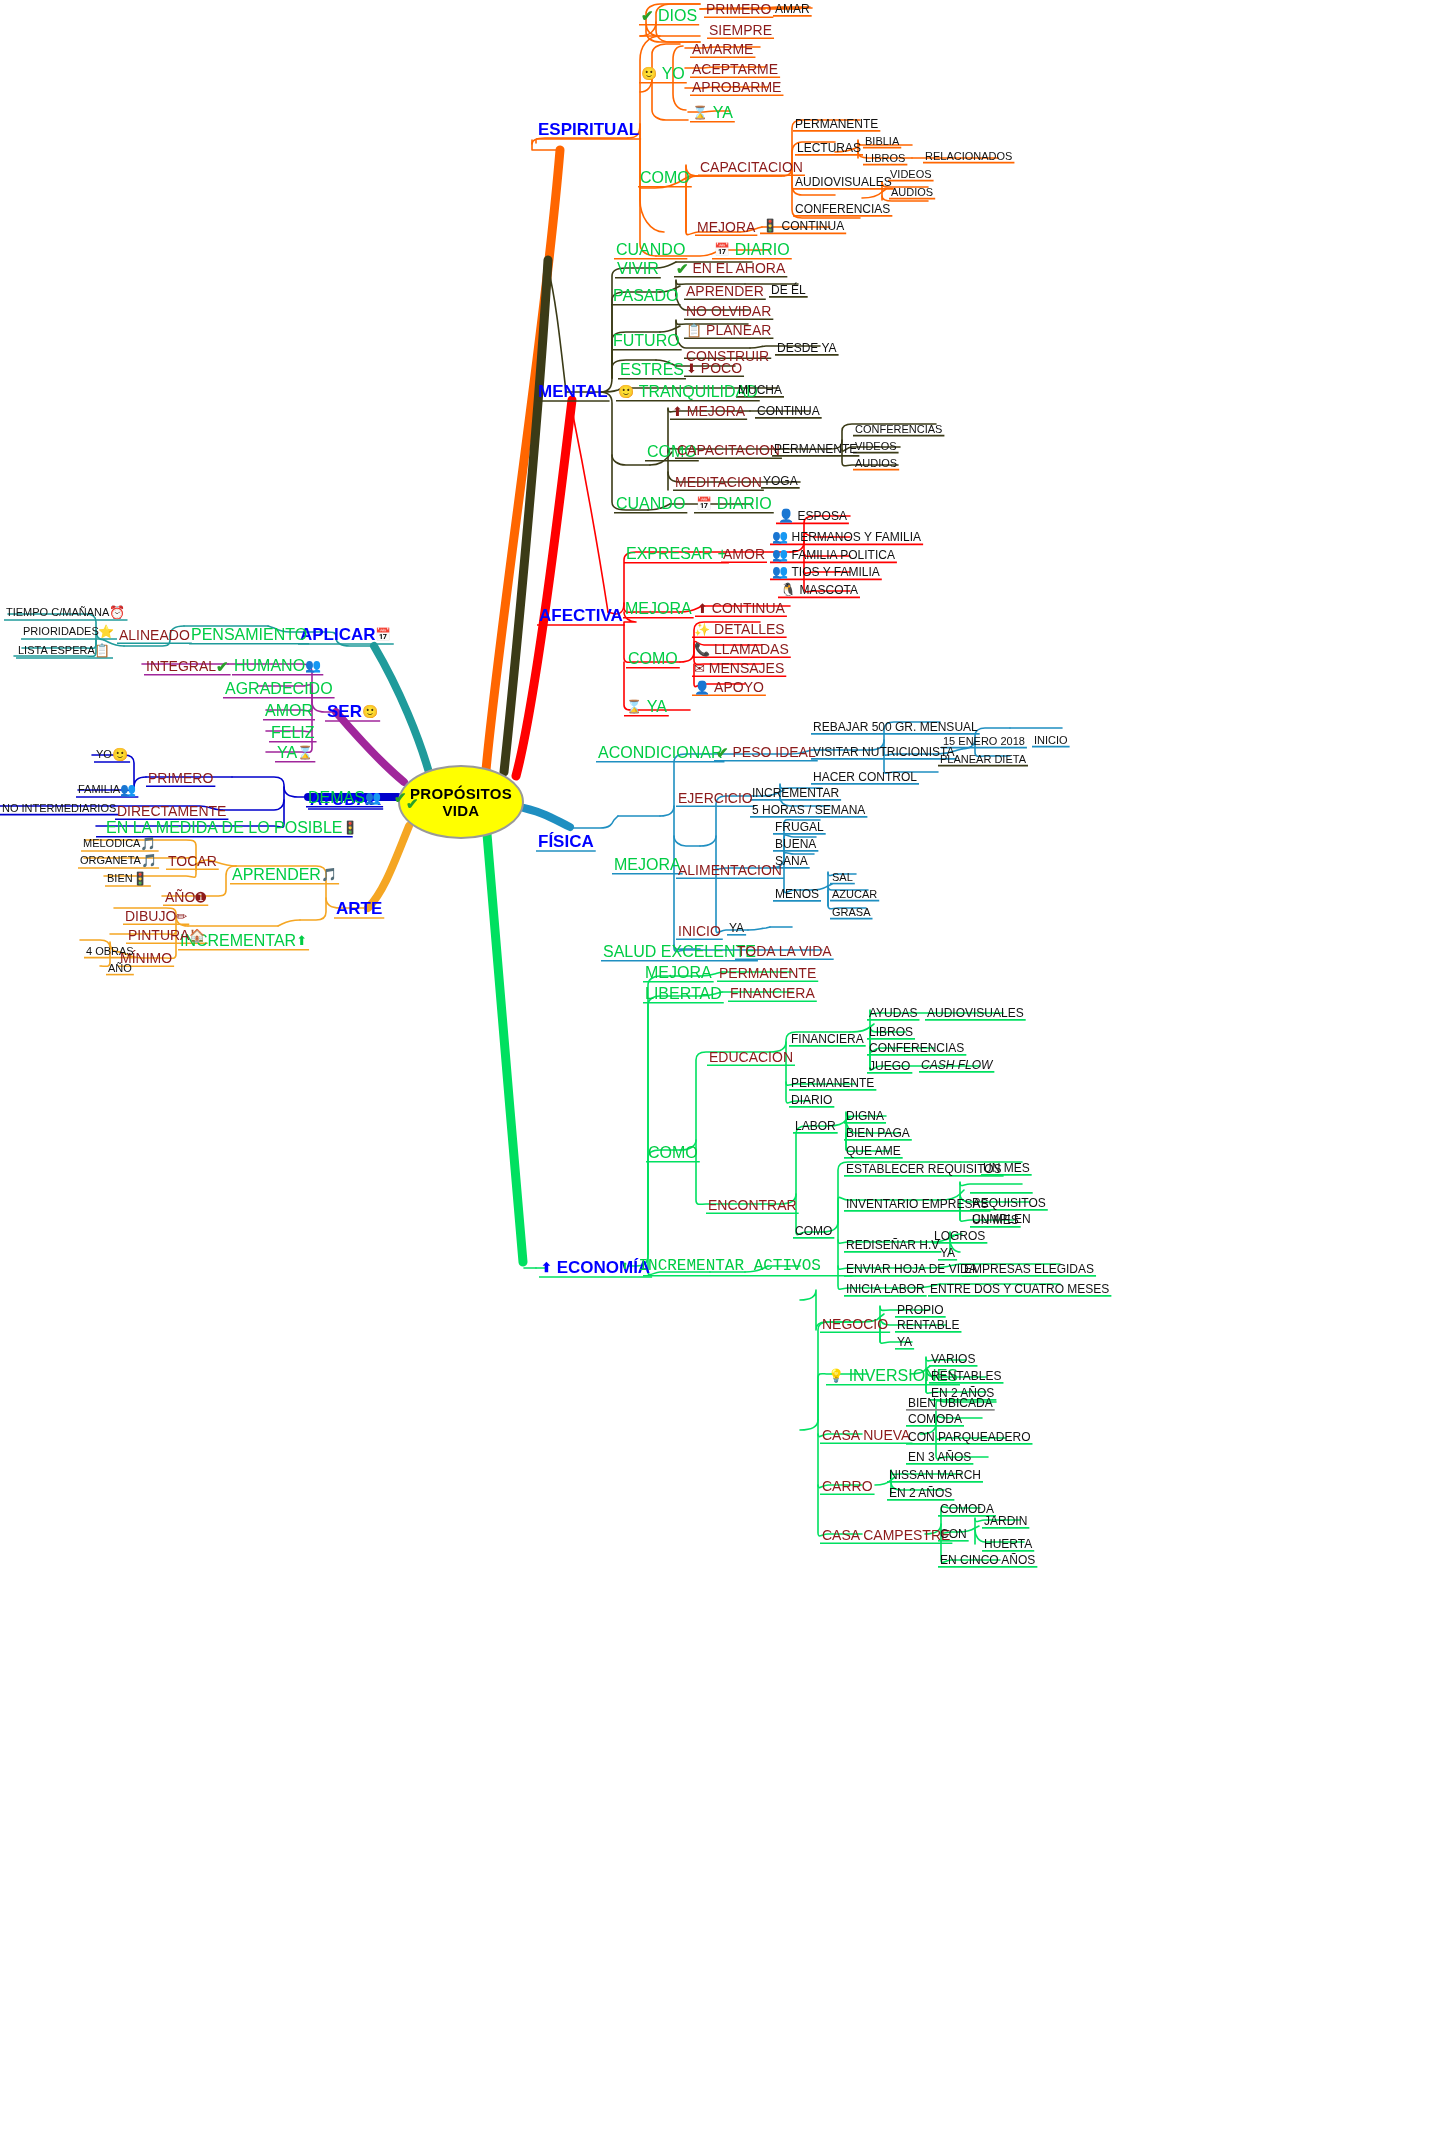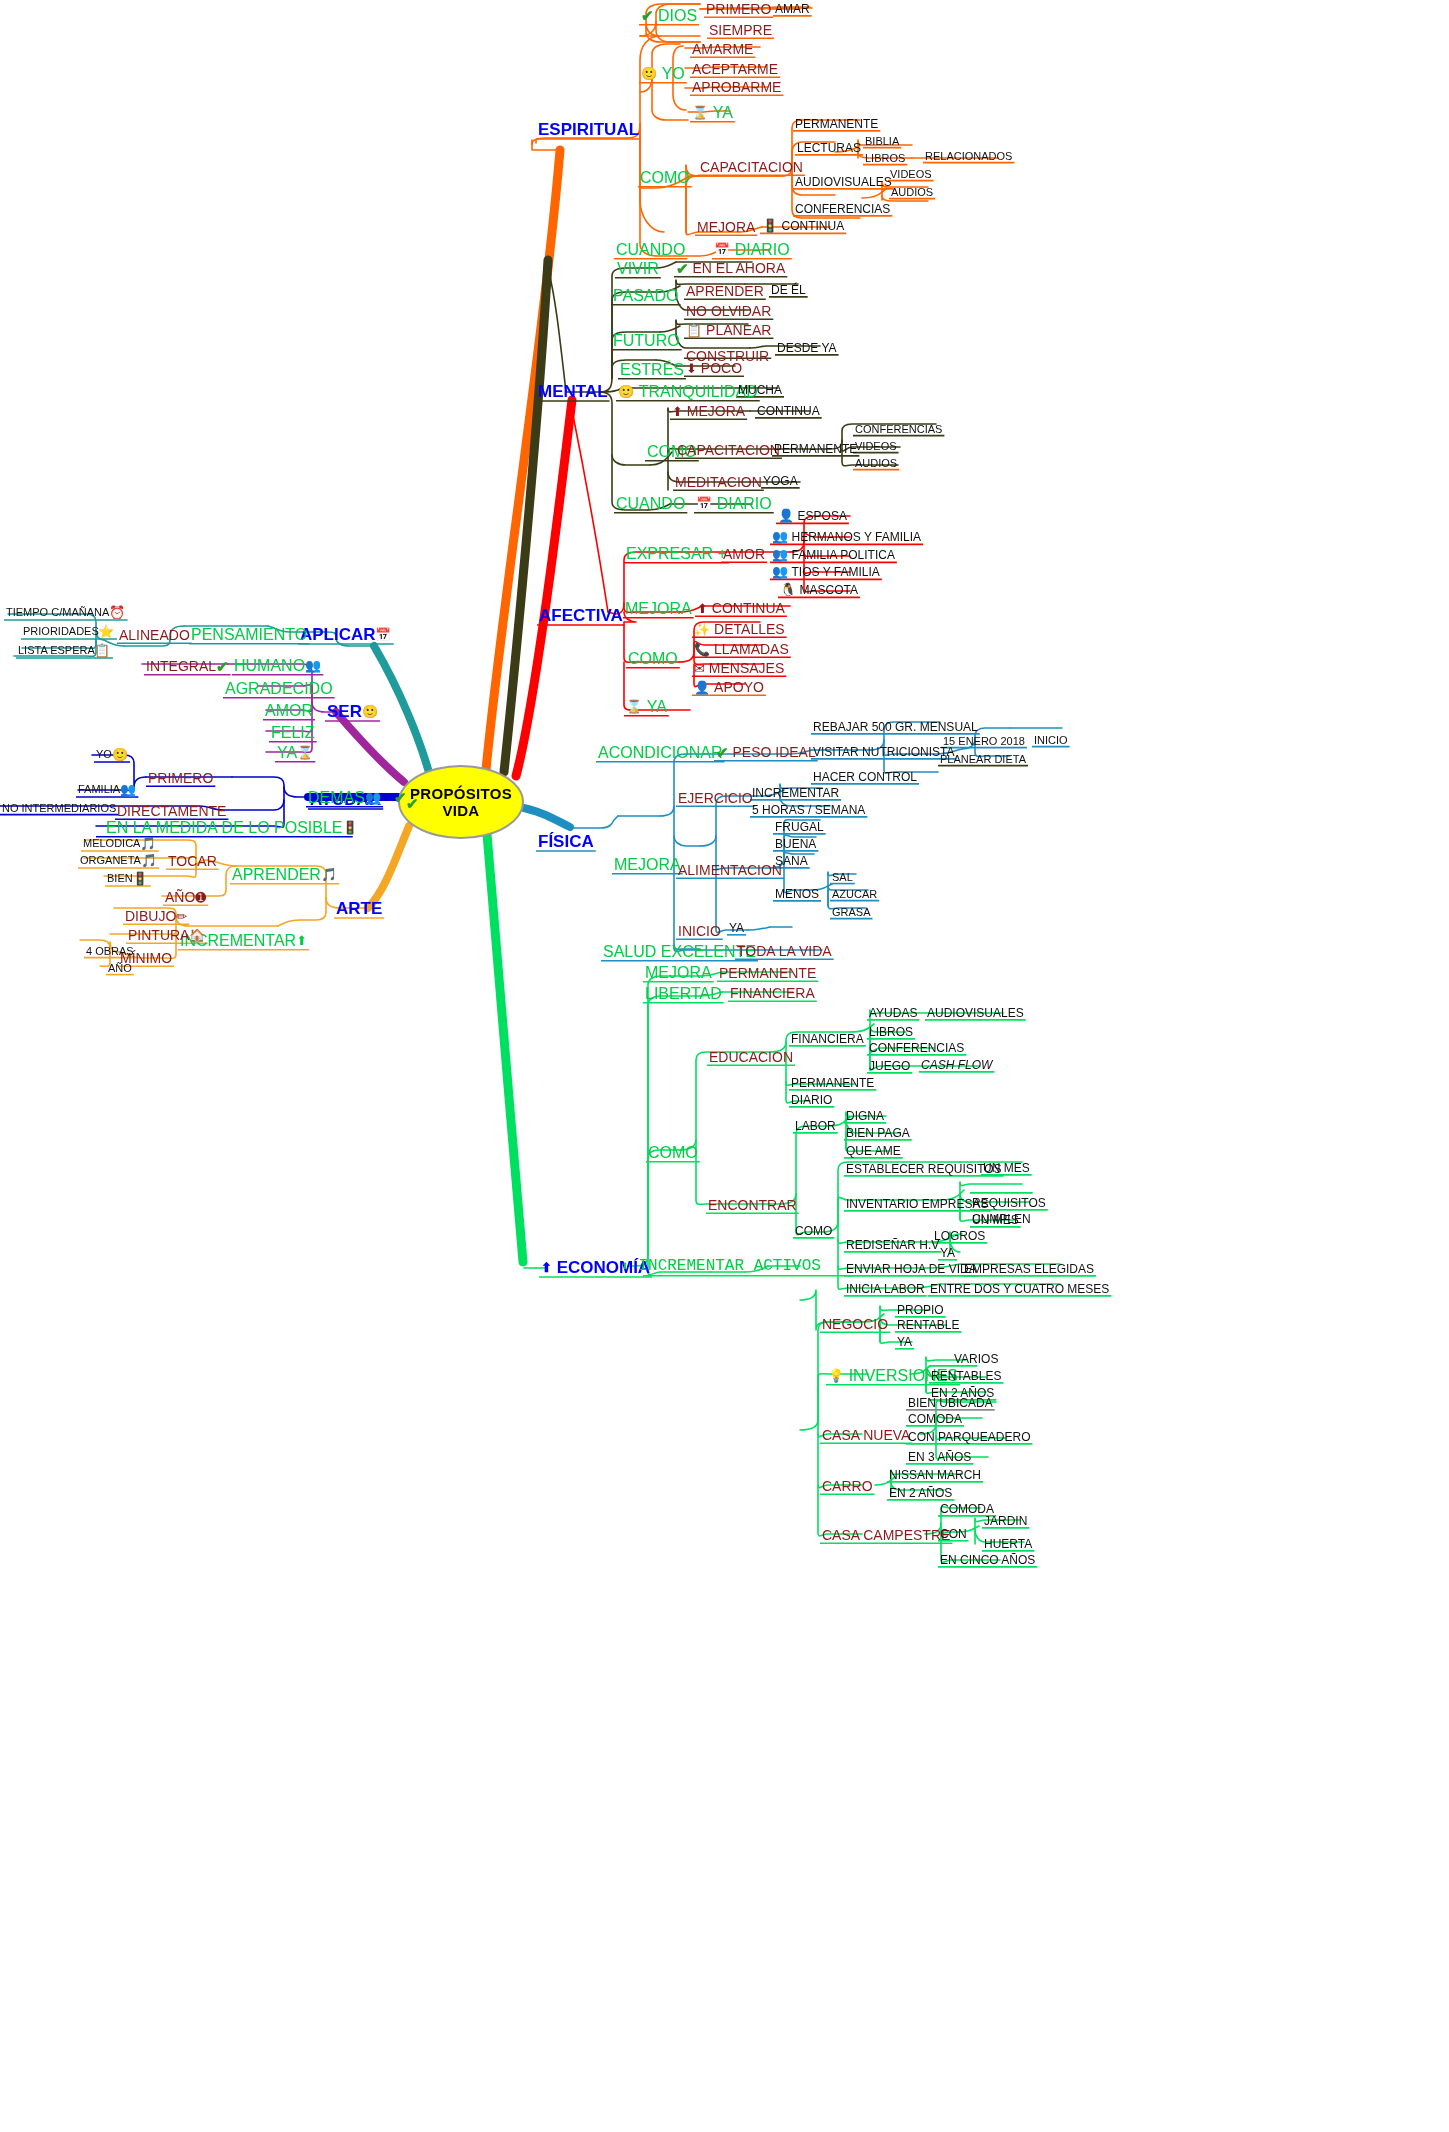--- a/index.html
+++ b/index.html
@@ -685,21 +685,21 @@
 <div class="nd L4" style="left:846px;top:1262px;"><span class="tx">ENVIAR HOJA DE VIDA</span></div>
 <div class="nd L4" style="left:964px;top:1262px;"><span class="tx">EMPRESAS ELEGIDAS</span></div>
 <div class="nd L4" style="left:846px;top:1282px;"><span class="tx">INICIA LABOR</span></div>
 <div class="nd L4" style="left:930px;top:1282px;"><span class="tx">ENTRE DOS Y CUATRO MESES</span></div>
 <div class="nd L2" style="left:621px;top:1258px;font-family:Liberation Mono, monospace;"><span class="ic">⬆</span> <span class="tx">INCREMENTAR ACTIVOS</span></div>
 <div class="nd L3" style="left:822px;top:1316px;"><span class="tx">NEGOCIO</span></div>
 <div class="nd L4" style="left:897px;top:1303px;"><span class="tx">PROPIO</span></div>
 <div class="nd L4" style="left:897px;top:1318px;"><span class="tx">RENTABLE</span></div>
 <div class="nd L4" style="left:897px;top:1335px;"><span class="tx">YA</span></div>
 <div class="nd L2" style="left:828px;top:1367px;"><span class="ic">💡</span> <span class="tx">INVERSIONES</span></div>
-<div class="nd L4" style="left:931px;top:1352px;margin-left:23px;"><span class="tx">VARIOS</span></div>
+<div class="nd L4" style="left:931px;top:1352px;"><span class="tx">VARIOS</span></div>
 <div class="nd L4" style="left:931px;top:1369px;"><span class="tx">RENTABLES</span></div>
 <div class="nd L4" style="left:931px;top:1386px;"><span class="tx">EN 2 AÑOS</span></div>
 <div class="nd L3" style="left:822px;top:1427px;"><span class="tx">CASA NUEVA</span></div>
 <div class="nd L4" style="left:908px;top:1396px;"><span class="tx">BIEN UBICADA</span></div>
 <div class="nd L4" style="left:908px;top:1412px;"><span class="tx">COMODA</span></div>
 <div class="nd L4" style="left:908px;top:1430px;"><span class="tx">CON PARQUEADERO</span></div>
 <div class="nd L4" style="left:908px;top:1450px;"><span class="tx">EN 3 AÑOS</span></div>
 <div class="nd L3" style="left:822px;top:1478px;"><span class="tx">CARRO</span></div>
 <div class="nd L4" style="left:889px;top:1468px;"><span class="tx">NISSAN MARCH</span></div>
 <div class="nd L4" style="left:889px;top:1486px;"><span class="tx">EN 2 AÑOS</span></div>

